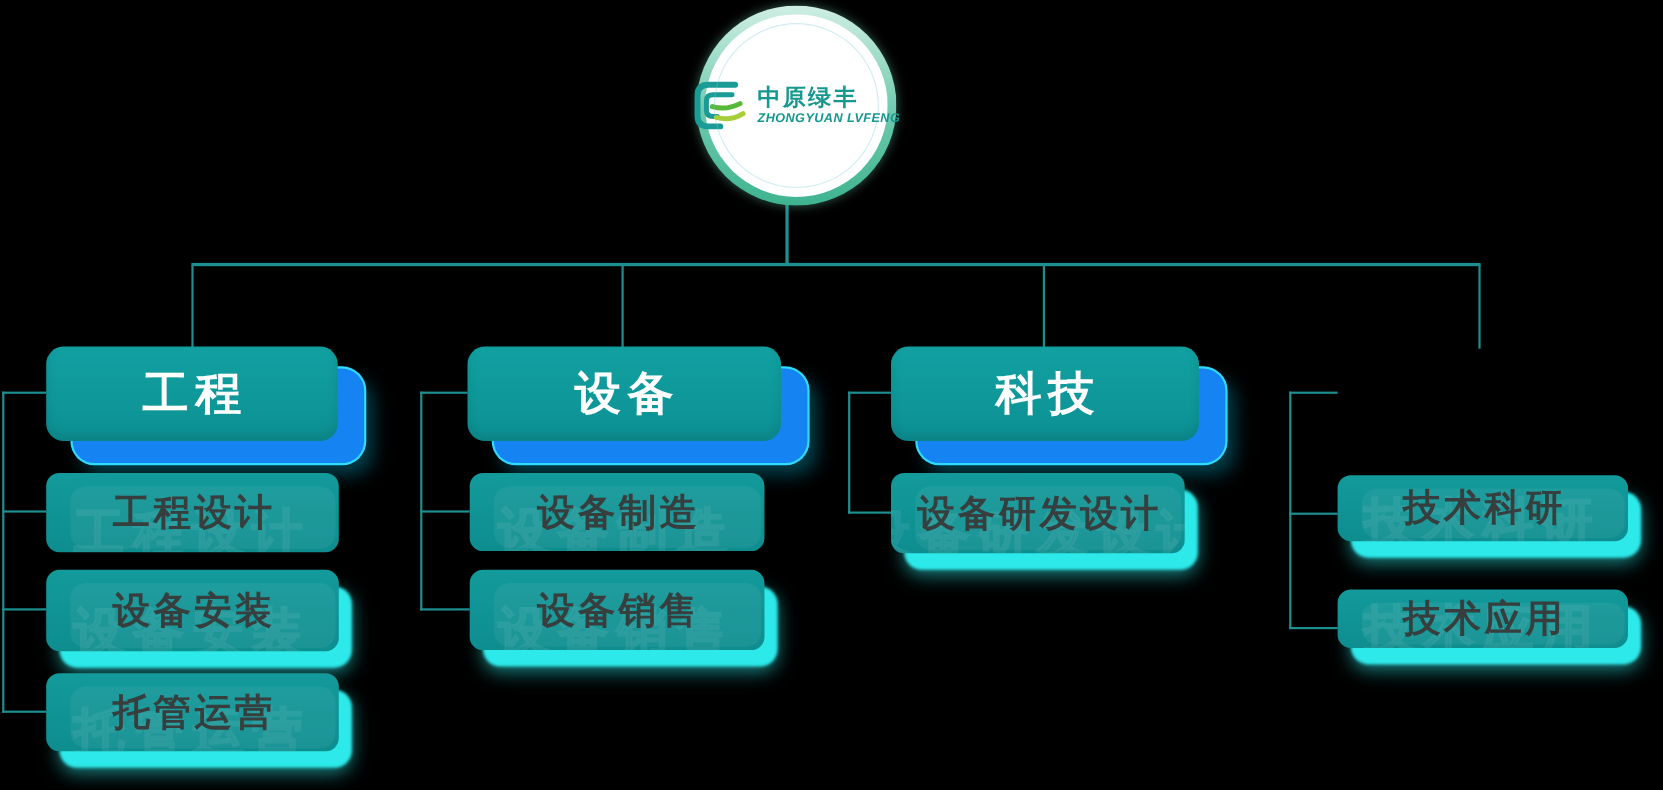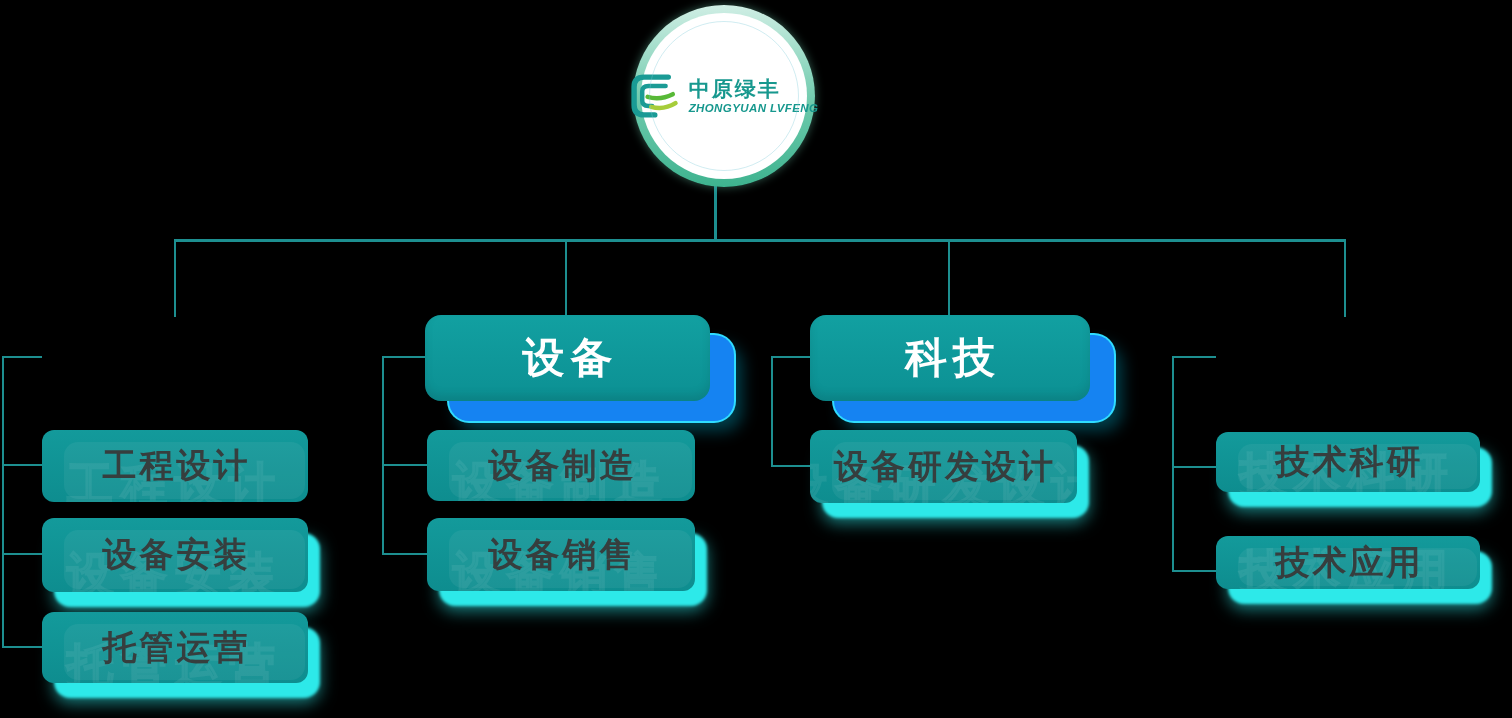--- a/index.html
+++ b/index.html
@@ -113,20 +113,26 @@
         <path d="M24 31 Q38 35 52 28" fill="none" stroke="#58b937" stroke-width="5" stroke-linecap="round"></path>
         <path d="M28 42 Q42 46 55 38" fill="none" stroke="#a6cd3a" stroke-width="5" stroke-linecap="round"></path>
       </svg>
       <div class="logo-text">
         <div class="cn">中原绿丰</div>
         <div class="en">ZHONGYUAN LVFENG</div>
       </div>
     </div>
   </div>
 
+  <div class="hdr" style="left:42px;top:315px;width:265px;height:86px">
+    <div class="blue"></div>
+    <div class="face">
+        <span class="label">工程</span>
+      </div>
+  </div>
   <div class="sub" style="left:42px;top:430px;width:266px;height:72px">
 
     <div class="face">
         <div class="inner"></div>
       <span class="wm">工程设计</span>
       <span class="label">工程设计</span>
       </div>
   </div>
   <div class="sub has-glow" style="left:42px;top:518px;width:266px;height:74px">
     <div class="cyan"></div>

